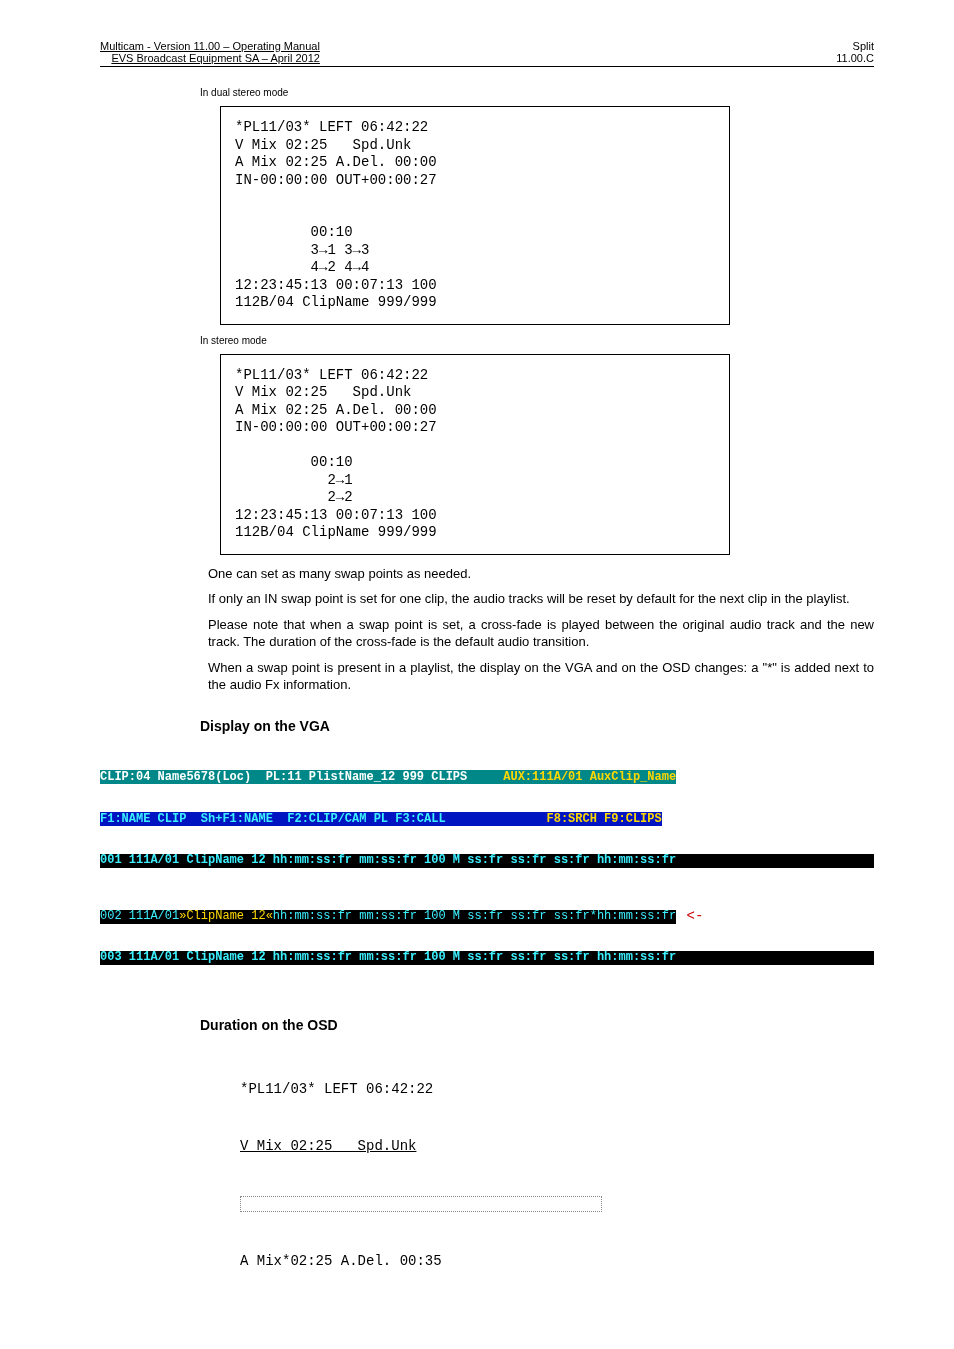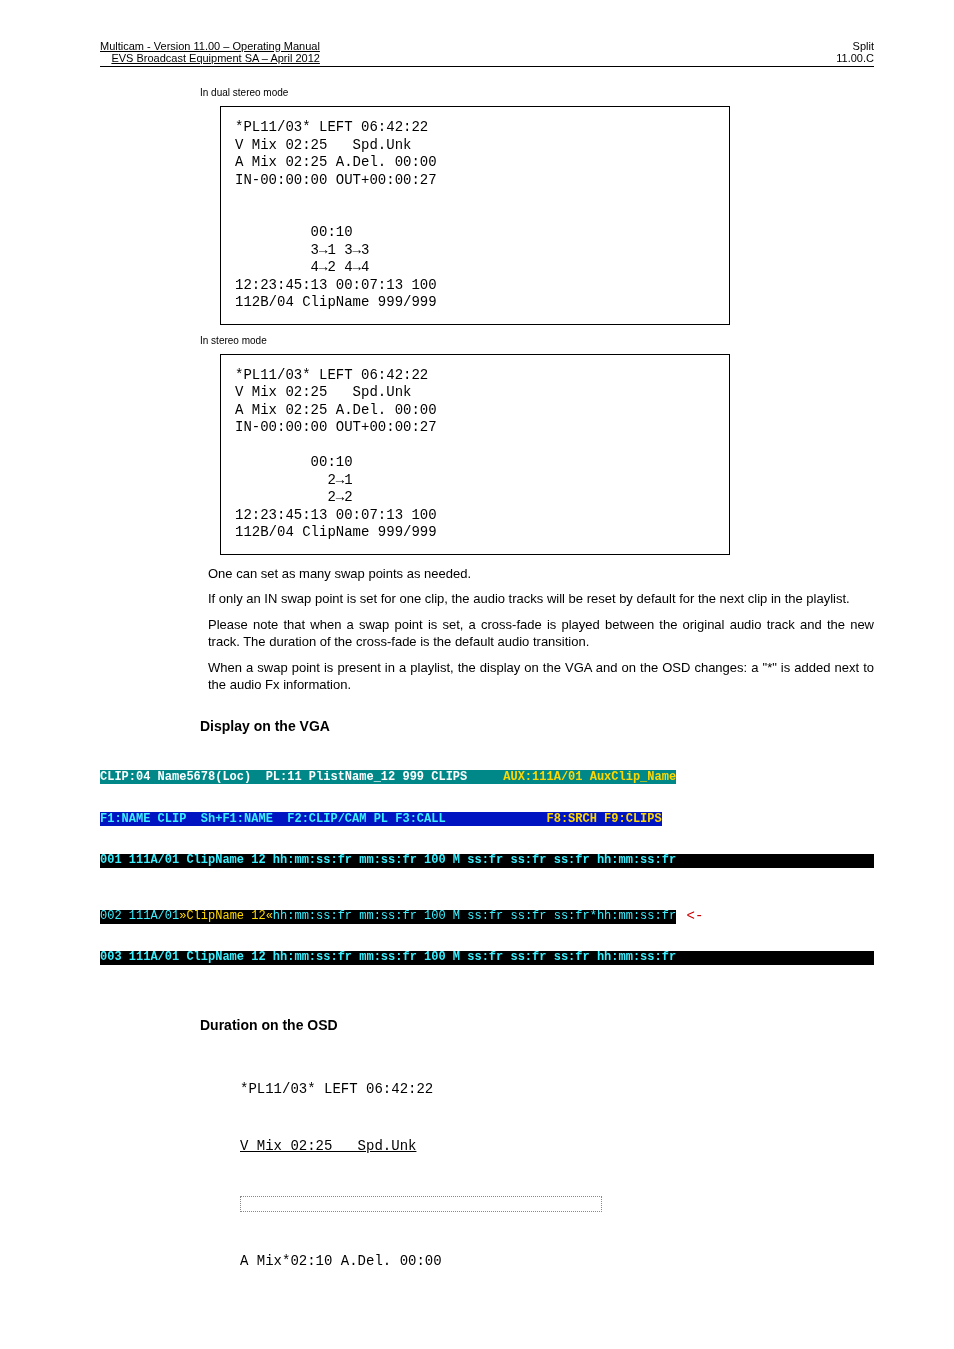--- a/index.html
+++ b/index.html
@@ -140,17 +140,17 @@
     </span>
     <span class="term-line bg-black fg-cyan">003 111A/01 ClipName 12 hh:mm:ss:fr mm:ss:fr 100 M ss:fr ss:fr ss:fr hh:mm:ss:fr</span>
   </div>
 
   <div class="heading">Duration on the OSD</div>
 
   <div class="osd-block">
     <div>*PL11/03* LEFT 06:42:22</div>
     <div style="text-decoration: underline;">V Mix 02:25   Spd.Unk</div>
     <div class="dotted-box"></div>
-    <div>A Mix*02:10 A.Del. 00:00</div>
+    <div>A Mix*02:25 A.Del. 00:35</div>
     
   </div>
 
 </div>
 
 </body></html>

